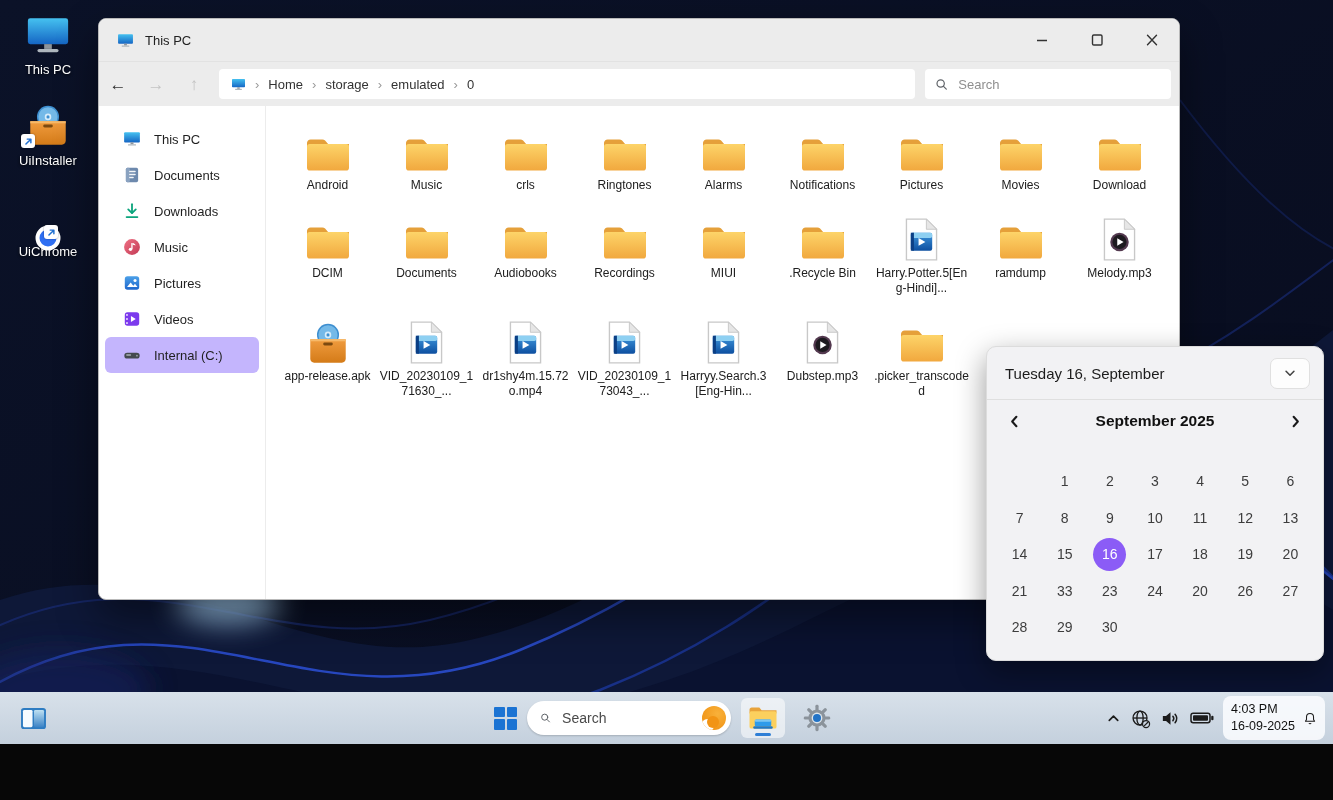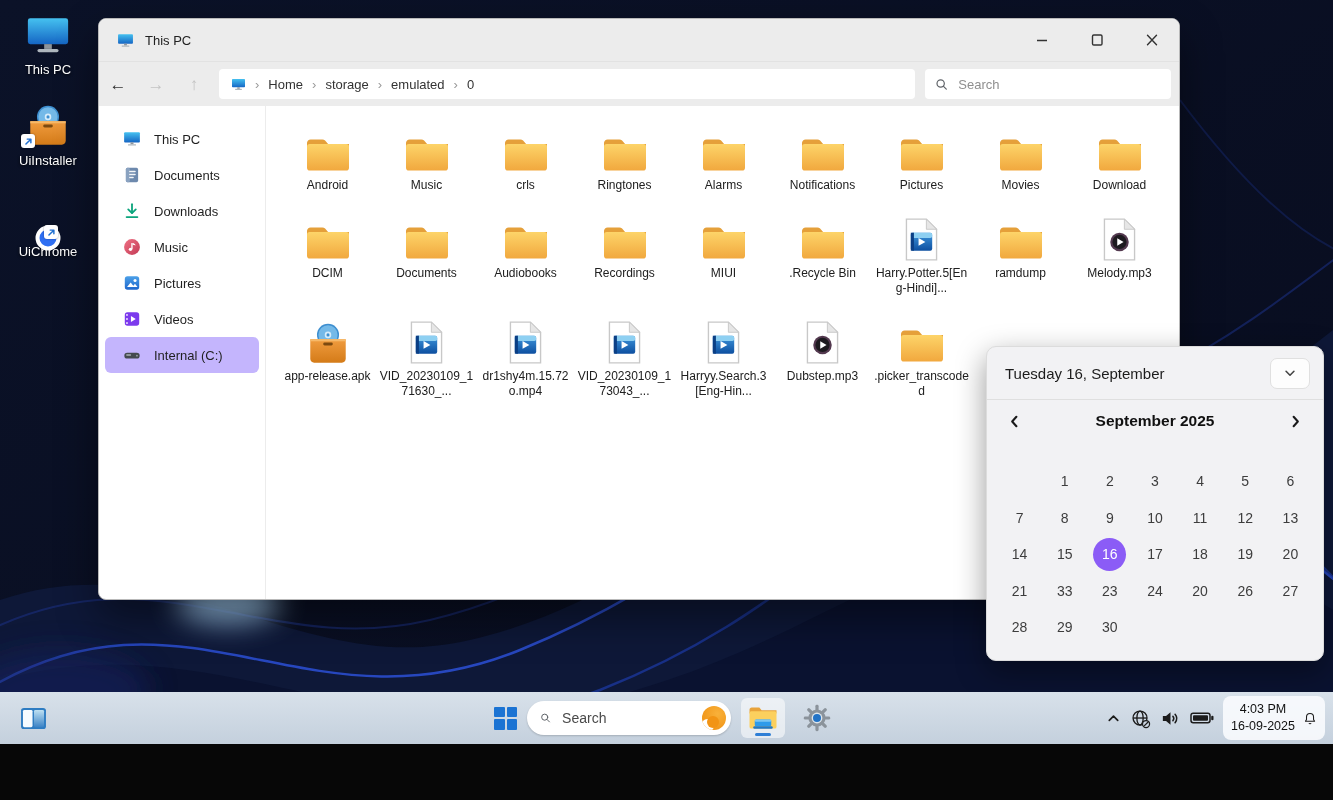--- a/index.html
+++ b/index.html
@@ -100,21 +100,21 @@
         background:radial-gradient(circle at 65% 32%,#f9b13a,#ee8c0c)}
   .bing::after{content:"";position:absolute;left:-1px;bottom:-2px;width:13px;height:13px;background:#fff;border-radius:50%}
   .bing::before{content:"";position:absolute;left:5px;bottom:2px;width:12px;height:12px;background:#f29414;border-radius:50%;z-index:1}
   .tb-app{width:44px;height:40px;border-radius:6px;display:flex;align-items:center;justify-content:center;position:relative}
   .tb-app.active{background:rgba(255,255,255,.55)}
   .tb-app.active::after{content:"";position:absolute;bottom:2px;left:50%;transform:translateX(-50%);
         width:16px;height:3px;border-radius:2px;background:#2f7fd6}
   .tb-right{position:absolute;right:8px;display:flex;align-items:center;gap:9px}
   .clock-box{width:102px;height:44px;background:rgba(252,253,255,.85);border-radius:8px;display:flex;
              align-items:center;justify-content:flex-end;gap:8px;padding:0 8px;box-sizing:border-box}
-  .clock-text{text-align:center;font-size:12.5px;color:#111;line-height:1.35;white-space:nowrap}
+  .clock-text{text-align:left;font-size:12.5px;color:#111;line-height:1.35;white-space:nowrap}
 
   
   .navbar{position:absolute;left:0;top:744px;width:100%;height:56px;background:#070707;z-index:6}
 </style>
 </head>
 <body>
 
 <svg class="defs" aria-hidden="true">
   <defs>
     <linearGradient id="gm" x1="0" y1="0" x2="0" y2="1">

